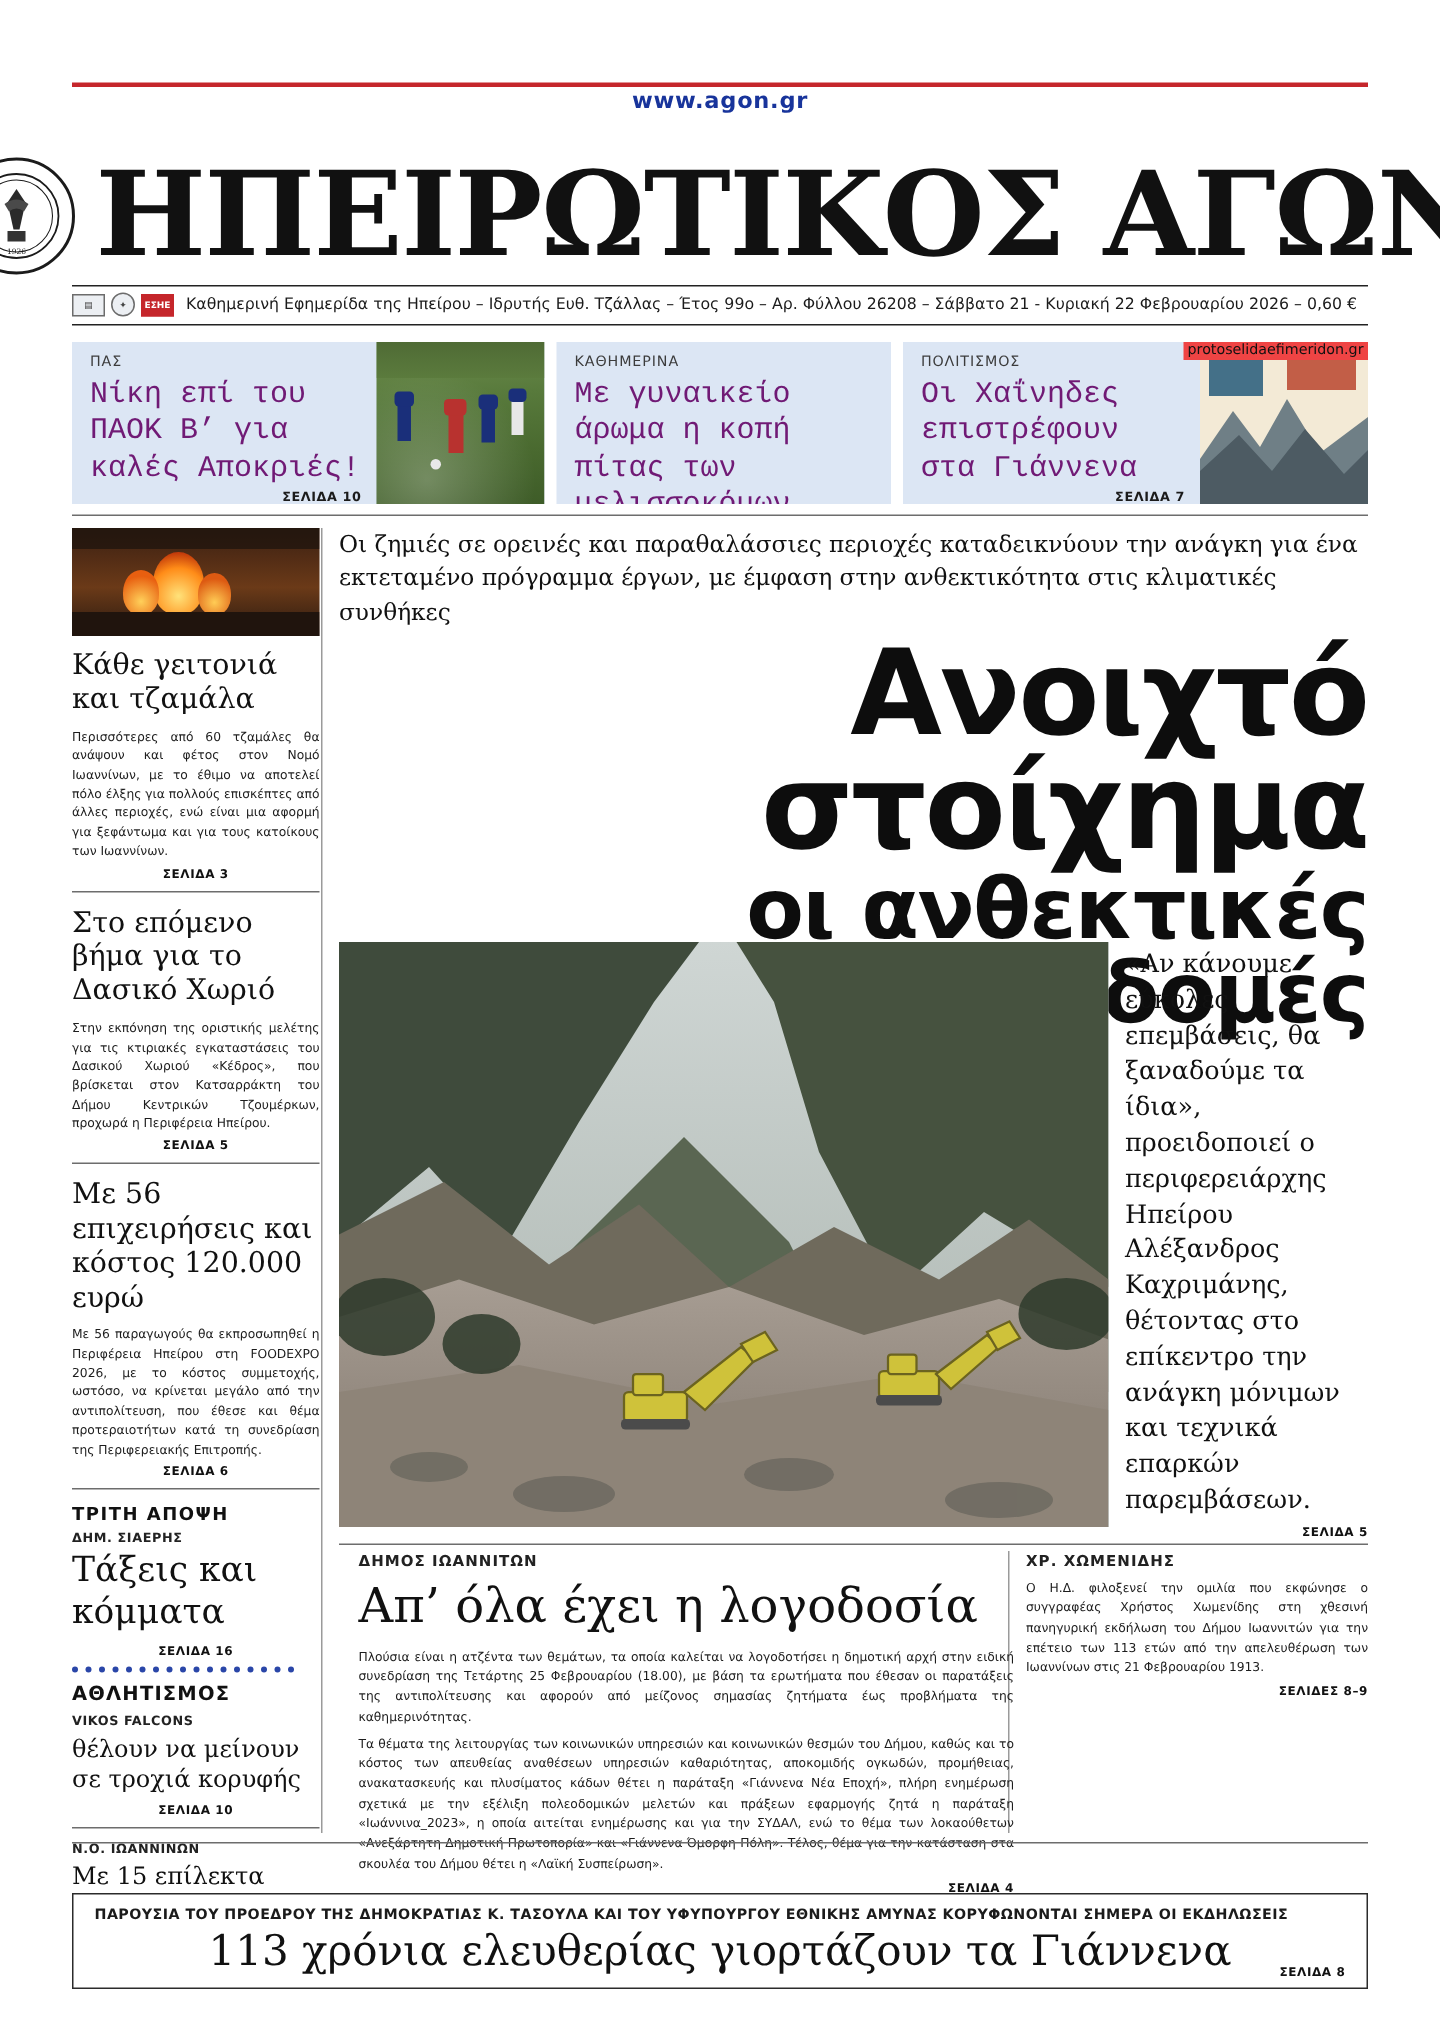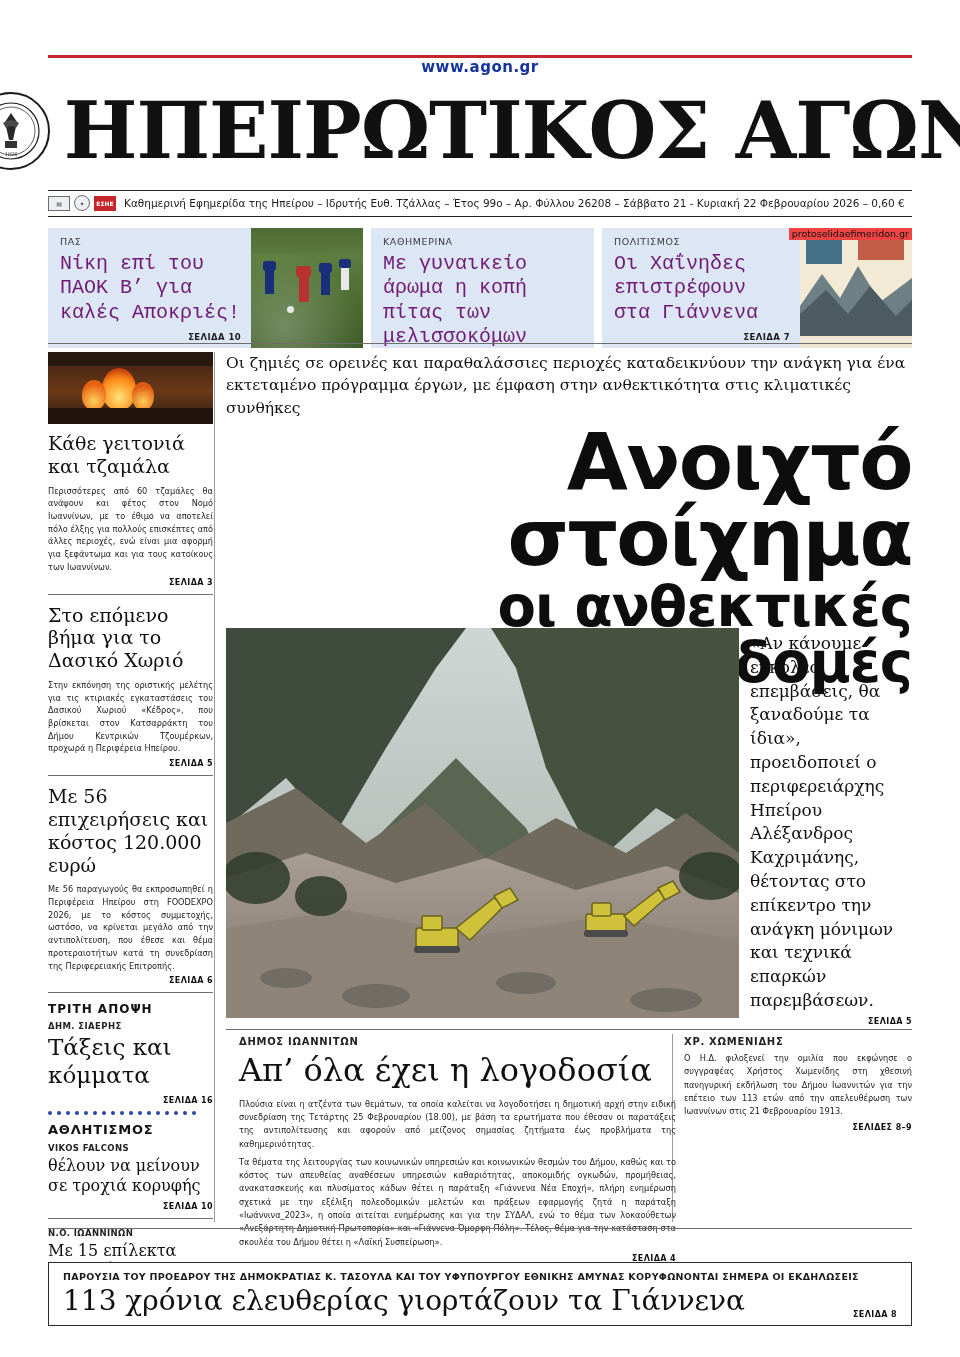--- a/index.html
+++ b/index.html
@@ -38,21 +38,21 @@
     font-size: 15px;
     letter-spacing: .5px;
     color: #18349b;
   }
   .masthead {
     position: absolute;
     left: 48px; right: 48px;
     top: 78px;
     height: 105px;
     display: flex;
-    align-items: center;
+    align-items: flex-end;
     justify-content: center;
   }
   .logo-seal {
     width: 74px;
     height: 74px;
     border: 2px solid #1b1b1b;
     border-radius: 50%;
     display: flex;
     align-items: center;
     justify-content: center;
@@ -110,21 +110,21 @@
     top: 216px;
     height: 1px;
     background: #222;
   }
 
   
   .teasers {
     position: absolute;
     left: 48px; right: 48px;
     top: 228px;
-    height: 120px;
+    height: 108px;
     display: flex;
     gap: 8px;
   }
   .teaser {
     background: #dce6f4;
     display: flex;
     overflow: hidden;
   }
   .teaser-text {
     padding: 8px 10px 6px 12px;
@@ -235,21 +235,21 @@
     font-size: 8.2px;
     line-height: 1.55;
     color: #1d1d1d;
     text-align: justify;
   }
   .rail-page {
     font-family: "DejaVu Sans", sans-serif;
     font-size: 8px;
     font-weight: bold;
     letter-spacing: .4px;
-    text-align: right;
+    text-align: center;
     color: #111;
     margin-top: 4px;
   }
   .rail-sep {
     height: 1px;
     background: #6d6d6d;
     margin: 7px 0 9px;
   }
   .rail-kicker {
     font-family: "DejaVu Sans", sans-serif;
@@ -442,20 +442,21 @@
     font-weight: bold;
     letter-spacing: .3px;
     color:#1b1b1b;
     margin-bottom: 4px;
   }
   .footer-h {
     font-family: "DejaVu Serif", serif;
     font-size: 28px;
     line-height: 1.1;
     color:#111;
+    text-align:center;
   }
   .footer-page {
     position:absolute;
     right: 14px;
     bottom: 6px;
     font-family:"DejaVu Sans", sans-serif;
     font-size: 8px;
     font-weight:bold;
     letter-spacing:.4px;
     color:#111;

